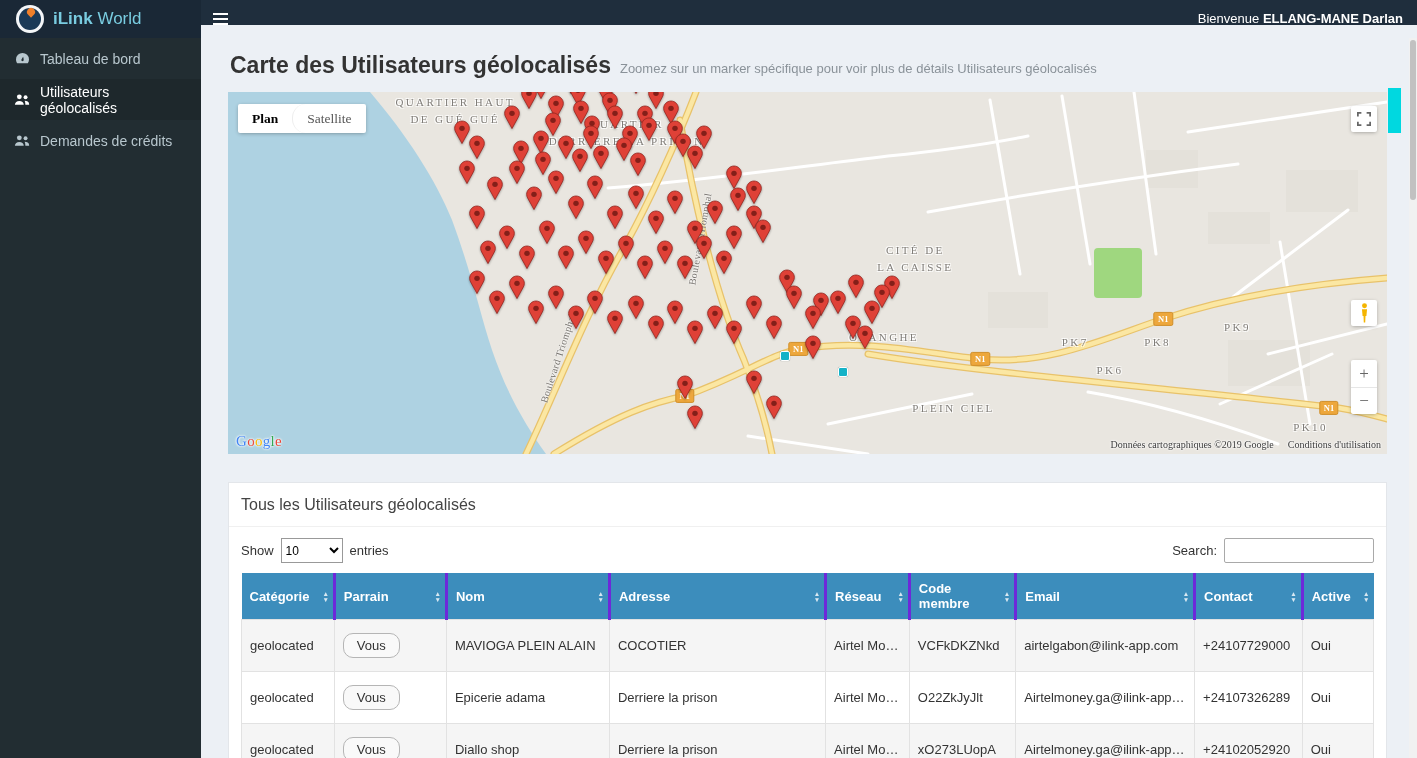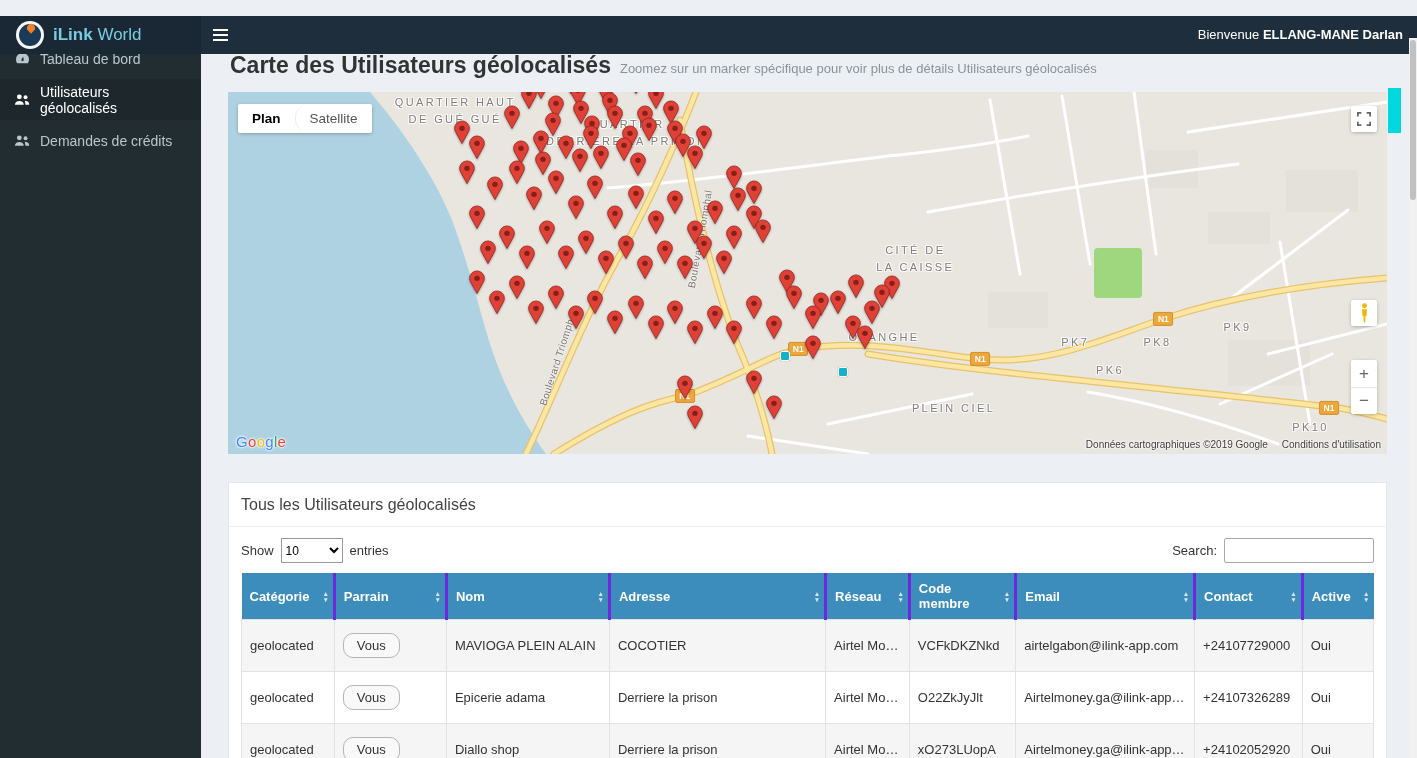--- a/index.html
+++ b/index.html
@@ -1,20 +1,20 @@
 <!DOCTYPE html>
 <html><head>
 <meta charset="utf-8">
 <style>
   * { box-sizing: border-box; margin: 0; padding: 0; }
   html, body { width: 1417px; height: 758px; overflow: hidden; }
   body { font-family: "Liberation Sans", "DejaVu Sans", sans-serif; background: #ecf0f5; position: relative; }
 
   
-  .topbar { position: absolute; top: 16px; left: 0; width: 1417px; height: 38px; background: #1f2e3d; z-index: 30; }
+  .topbar { position: absolute; top: 0; left: 0; width: 1417px; height: 25px; background: #1f2e3d; z-index: 30; }
   .brand { position: absolute; left: 0; top: 0; width: 201px; height: 38px; background: #1a2836; display: flex; align-items: center; padding-left: 16px; gap: 9px; cursor: pointer; }
   .brand-logo { width: 28px; height: 28px; border-radius: 50%; background: #f4f6f8; position: relative; overflow: hidden; flex: 0 0 auto; }
   .brand-logo .globe { position: absolute; inset: 3px; border-radius: 50%; background: #1b3a57; }
   .brand-logo .pin { position: absolute; top: 3px; left: 11px; width: 8px; height: 8px; background: #f0802a; border-radius: 50% 50% 50% 0; transform: rotate(-45deg); }
   .brand-text { font-size: 17px; color: #79cce0; white-space: nowrap; }
   .brand-text b { font-weight: bold; }
   .hamburger { position: absolute; left: 213px; top: 0; width: 40px; height: 38px; display: flex; flex-direction: column; justify-content: center; gap: 3px; cursor: pointer; }
   .hamburger span { display: block; width: 15px; height: 2px; background: #fff; }
   .welcome { position: absolute; right: 14px; top: 0; height: 38px; line-height: 38px; color: #fff; font-size: 13px; cursor: pointer; }
   .welcome b { font-weight: bold; }
@@ -25,21 +25,21 @@
   .side-item.active { background: #1e282c; color: #fff; }
   .side-icon { width: 16px; display: flex; justify-content: center; color: inherit; }
 
   
   .content { position: absolute; left: 201px; top: 38px; right: 0; bottom: 0; background: #ecf0f5; padding: 10px 16px 0 27px; overflow: hidden; }
   .content-header { display: flex; align-items: baseline; gap: 9px; margin: 4px 0 0 2px; }
   .page-title { font-size: 23px; font-weight: 600; color: #333; }
   .page-subtitle { font-size: 13px; color: #8a9299; }
 
   
-  .map { position: relative; width: 1159px; height: 362px; margin-top: 13px; background: #e9e6e0; overflow: hidden; }
+  .map { position: relative; width: 1159px; height: 362px; margin-top: 13px; background: #e9e6e0; overflow: hidden; font-family: Liberation Serif, serif; }
   .map svg.map-canvas { position: absolute; inset: 0; z-index: 1; }
   .map-label { position: absolute; z-index: 2; transform: translate(-50%,0); color: #807d78; font-size: 11px; letter-spacing: 2.4px; line-height: 1.55; text-align: center; white-space: pre-line;
     text-shadow: -1px -1px 0 rgba(255,255,255,.85), 1px -1px 0 rgba(255,255,255,.85), -1px 1px 0 rgba(255,255,255,.85), 1px 1px 0 rgba(255,255,255,.85); }
   .map-road-label { position: absolute; z-index: 2; color: #77736e; font-size: 10px; letter-spacing: .4px; white-space: nowrap;
     text-shadow: 0 0 2px #fff, 0 0 2px #fff; }
   .route-badge { position: absolute; z-index: 2; transform: translate(-50%,-50%); background: #eda73c; border: 1px solid #d08f2a; color: #fff; font-size: 8.5px; font-weight: bold; padding: 1px 3.5px; border-radius: 2px; line-height: 1.2; }
   .transit-stop { position: absolute; z-index: 2; width: 10px; height: 10px; background: #14b2c7; border: 1.5px solid #fff; border-radius: 2px; transform: translate(-50%,-50%); box-shadow: 0 0 1px rgba(0,0,0,.4); }
   .marker { position: absolute; z-index: 3; transform: translate(-50%,-100%); filter: drop-shadow(0 1px 1px rgba(0,0,0,.35)); cursor: pointer; }
 
   .map-type { position: absolute; z-index: 5; top: 12px; left: 10px; display: flex; background: #fff; height: 29px; border-radius: 2px; box-shadow: 0 1px 4px -1px rgba(0,0,0,.4); overflow: hidden; }

